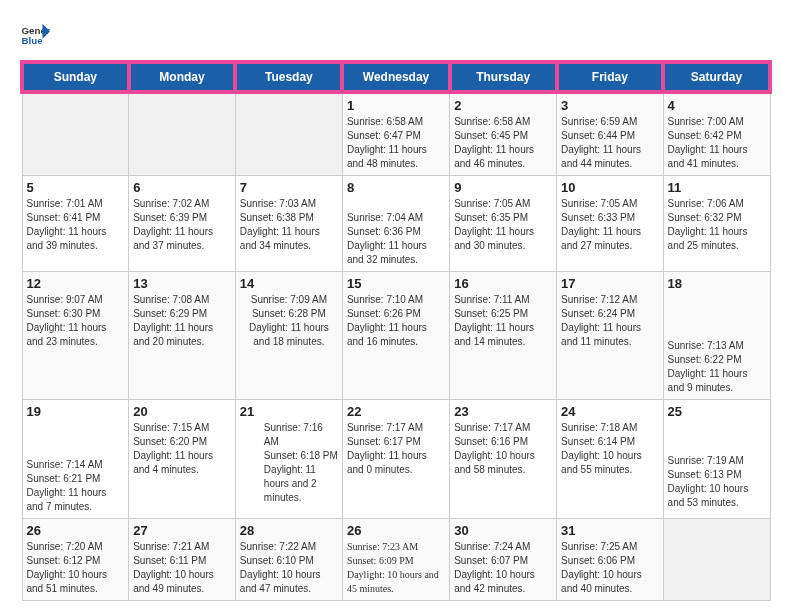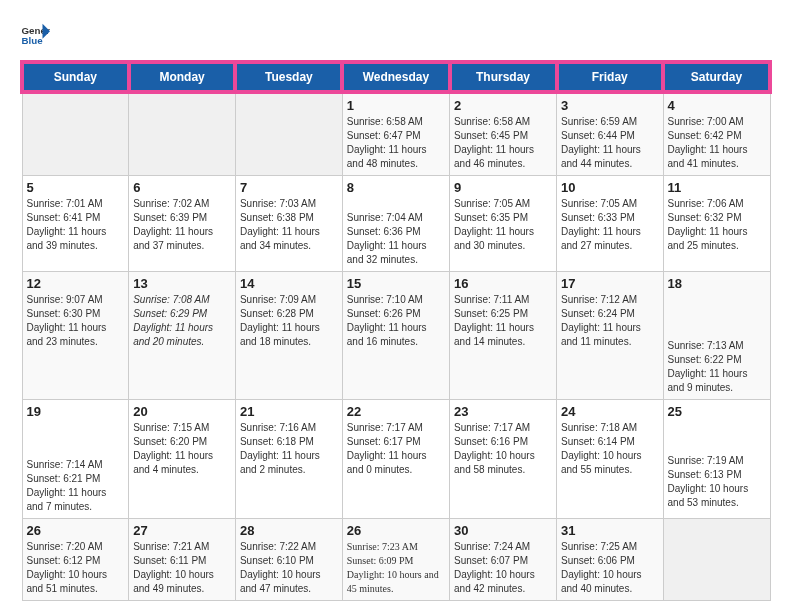--- a/index.html
+++ b/index.html
@@ -183,27 +183,27 @@
       </tr>
       <tr>
         <td>
           <div class="day-number">12</div>
           <div class="day-info" style="white-space: pre-line;">Sunrise: 9:07 AM
 Sunset: 6:30 PM
 Daylight: 11 hours and 23 minutes.</div>
         </td>
         <td>
           <div class="day-number">13</div>
-          <div class="day-info" style="white-space: pre-line; font-style: italic;">Sunrise: 7:08 AM
+          <div class="day-info" style="white-space: pre-line;">Sunrise: 7:08 AM
 Sunset: 6:29 PM
 Daylight: 11 hours and 20 minutes.</div>
         </td>
         <td>
           <div class="day-number">14</div>
-          <div class="day-info" style="white-space: pre-line;">Sunrise: 7:09 AM
+          <div class="day-info" style="white-space: pre-line; text-align: center;">Sunrise: 7:09 AM
 Sunset: 6:28 PM
 Daylight: 11 hours and 18 minutes.</div>
         </td>
         <td>
           <div class="day-number">15</div>
           <div class="day-info" style="white-space: pre-line;">Sunrise: 7:10 AM
 Sunset: 6:26 PM
 Daylight: 11 hours and 16 minutes.</div>
         </td>
         <td>
@@ -233,21 +233,21 @@
 Daylight: 11 hours and 7 minutes.</div>
         </td>
         <td>
           <div class="day-number">20</div>
           <div class="day-info" style="white-space: pre-line;">Sunrise: 7:15 AM
 Sunset: 6:20 PM
 Daylight: 11 hours and 4 minutes.</div>
         </td>
         <td>
           <div class="day-number">21</div>
-          <div class="day-info" style="white-space: pre-line;">Sunrise: 7:16 AM
+          <div class="day-info" style="white-space: pre-line; margin-left: 24px;">Sunrise: 7:16 AM
 Sunset: 6:18 PM
 Daylight: 11 hours and 2 minutes.</div>
         </td>
         <td>
           <div class="day-number">22</div>
           <div class="day-info" style="white-space: pre-line;">Sunrise: 7:17 AM
 Sunset: 6:17 PM
 Daylight: 11 hours and 0 minutes.</div>
         </td>
         <td>

